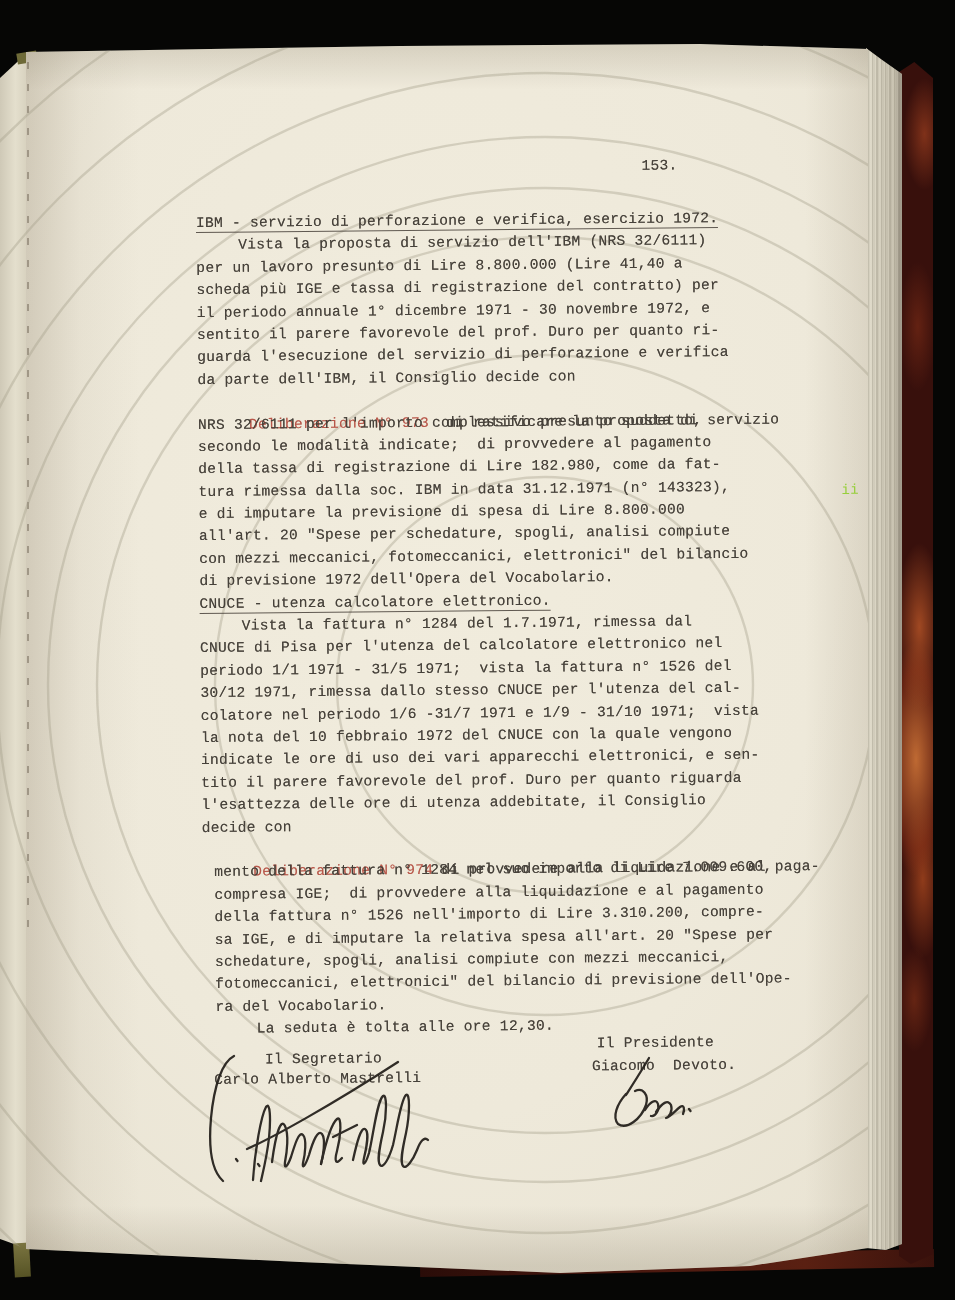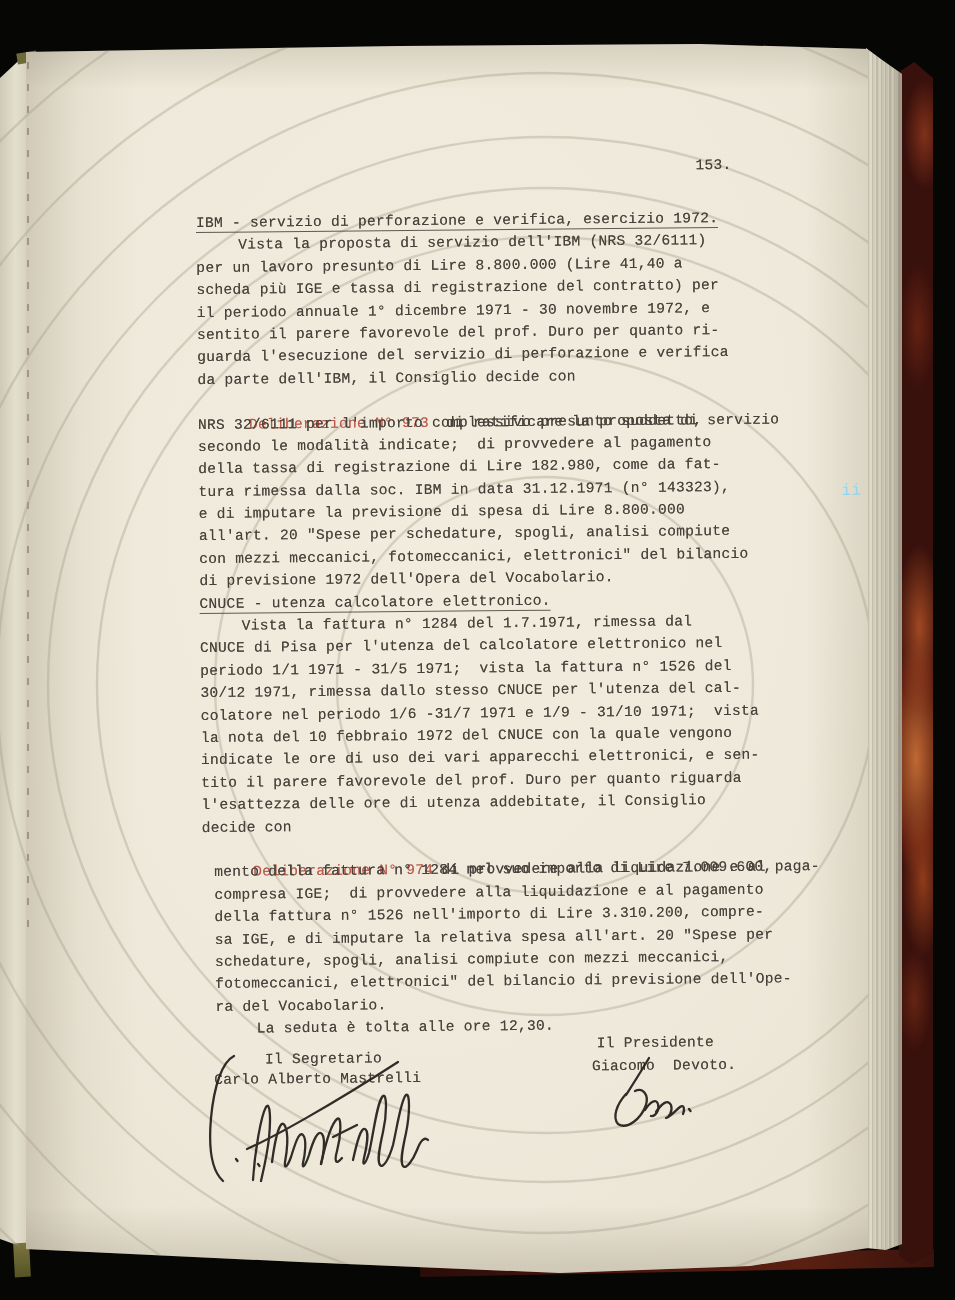--- a/index.html
+++ b/index.html
@@ -42,22 +42,22 @@
   .gutter-stitching{position:absolute;left:27px;top:62px;width:2px;height:880px;opacity:.55;
       background:repeating-linear-gradient(180deg,rgba(70,58,42,.65) 0 7px,transparent 7px 22px);}
   
   .watermark{position:absolute;left:0;top:0;pointer-events:none;
       clip-path:polygon(0 78px,26px 52px,400px 46px,700px 44px,868px 49px,868px 1248px,750px 1266px,560px 1273px,300px 1262px,26px 1249px,0 1239px);}
   
   .typed{position:absolute;left:0;top:0;width:955px;height:1300px;
       transform:rotate(-0.55deg);transform-origin:205px 650px;
       color:#46413a;font-size:14.6px;letter-spacing:.25px;
       text-shadow:0 0 .5px rgba(70,64,56,.65);}
-  .page-number{position:absolute;left:700px;top:162px;}
-  .bleedthrough{position:absolute;left:843px;top:488px;font-size:16px;color:#7dd3fc;
+  .page-number{position:absolute;left:646px;top:162px;}
+  .bleedthrough{position:absolute;left:843px;top:488px;font-size:14px;color:#84cc16;
       text-shadow:none;opacity:.8;}
   .textblock{position:absolute;left:200px;top:212px;width:600px;}
   .line,.hline,.dline{height:22.4px;line-height:22.4px;white-space:pre;}
   .u{border-bottom:1.6px solid rgba(70,64,56,.85);padding-bottom:1px;}
   .para .line:first-child{padding-left:42px;}
   .cont .line{padding-left:12px;}
   .dline{margin-left:-21px;}
   .red{color:#b8574a;text-shadow:0 0 .5px rgba(184,87,74,.5);}
   .gap-lg{margin-right:17px;}
   .gap-sm{margin-right:8px;}

